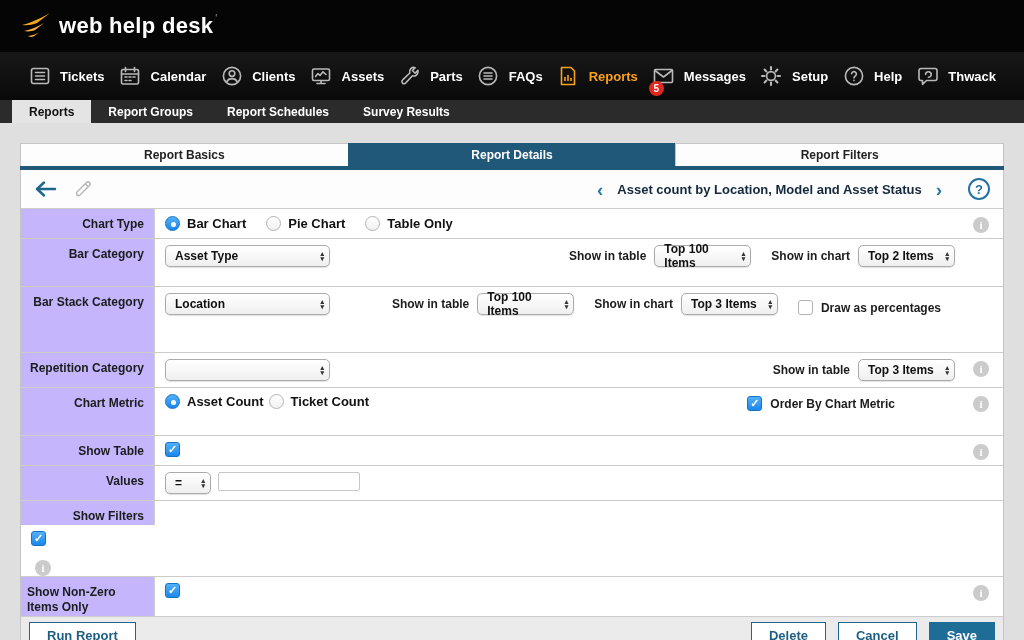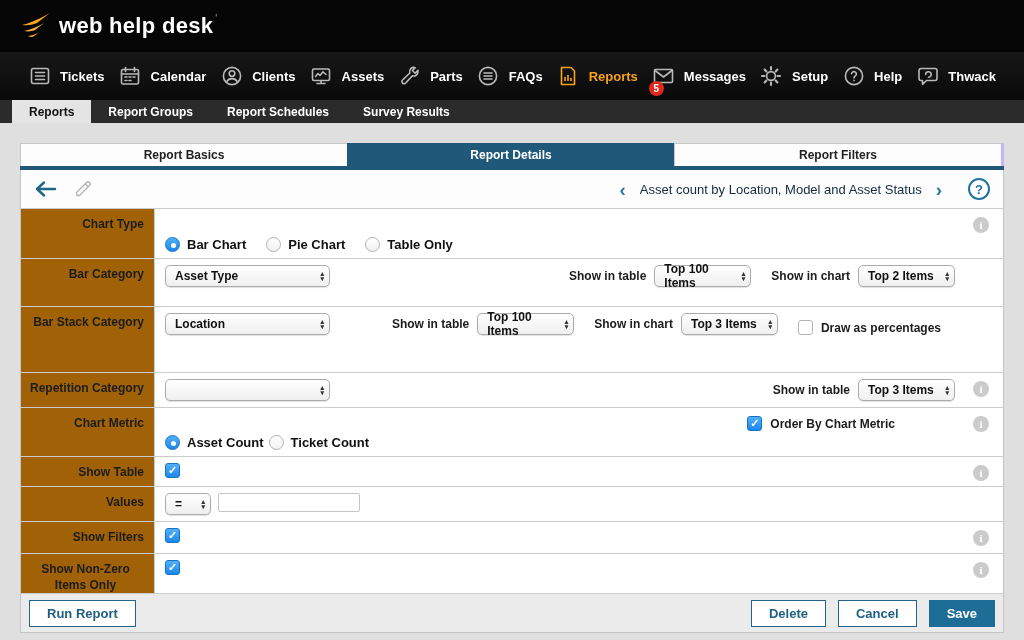--- a/index.html
+++ b/index.html
@@ -27,49 +27,49 @@
 
   
   .subnav { height:23px; background:#2b2b2b; display:flex; align-items:stretch; padding-left:12px; }
   .subnav-item { display:flex; align-items:center; padding:0 17px; color:#fff; font-size:12px; font-weight:bold; cursor:pointer; }
   .subnav-item.active { background:#e4e4e4; color:#111; }
 
   
   .card { margin:20px 20px 0; width:984px; background:#fff; }
   .tabs { display:flex; height:23px; }
   .tab { flex:1; display:flex; align-items:center; justify-content:center; font-size:12px; font-weight:bold; color:#222; background:#fdfdfd; border:1px solid #c6c6c6; border-bottom:none; border-right:none; cursor:pointer; }
-  .tab:last-child { border-right:3px solid #c4b5fd; }
+  .tab:last-child { border-right:1px solid #c4b5fd; }
   .tab.active { background:#20587a; color:#fff; border-color:#20587a; }
   .tab-strip { height:4px; background:#20587a; }
 
   .card-body { border-left:1px solid #c4c4c4; border-right:1px solid #c4c4c4; border-bottom:1px solid #c4c4c4; }
 
   
   .title-row { height:39px; background:#fdfdfd; border-bottom:1px solid #ccc; display:flex; align-items:center; padding:0 13px; }
   .back-btn { width:26px; height:22px; display:flex; align-items:center; cursor:pointer; }
   .pencil-btn { margin-left:12px; cursor:pointer; display:flex; align-items:center; }
   .title-group { margin-left:auto; display:flex; align-items:center; gap:14px; }
   .chev { color:#2878a8; font-size:19px; font-weight:bold; cursor:pointer; line-height:1; }
-  .report-title { font-size:13px; font-weight:normal; color:#14293e; }
+  .report-title { font-size:13px; font-weight:bold; color:#14293e; }
   .help-circle { margin-left:26px; width:22px; height:22px; border-radius:50%; border:2px solid #2471a3; color:#2471a3; font-size:13px; font-weight:bold; display:flex; align-items:center; justify-content:center; background:#fff; cursor:pointer; }
 
   
   .row { display:flex; border-bottom:1px solid #ccc; background:#fff; align-items:stretch; }
-  .row-label { width:134px; background:#a16207; border-right:1px solid #ccc; display:flex; justify-content:flex-end; align-items:flex-start; text-align:center; padding:8px 10px 0 6px; font-size:12px; font-weight:bold; color:#1c1c1c; line-height:1.3; }
+  .row-label { width:134px; background:#c4b5fd; border-right:1px solid #ccc; display:flex; justify-content:flex-end; align-items:flex-start; text-align:left; padding:8px 10px 0 6px; font-size:12px; font-weight:bold; color:#1c1c1c; line-height:1.3; }
   .row-body { flex:1; display:flex; align-items:flex-start; padding:6px 0 6px 10px; }
   .row-info { width:44px; display:flex; justify-content:center; padding-top:8px; }
-  .h30 { min-height:30px; } .h32 { min-height:32px; } .h36 { min-height:36px; }
+  .h30 { min-height:30px; } .h32 { min-height:32px;flex-direction:column; } .h36 { min-height:36px; }
   .h48 { min-height:48px; } .h66 { min-height:66px; }
 
   .info-dot { width:16px; height:16px; border-radius:50%; background:#cbcbcb; color:#fff; font-size:11px; font-weight:bold; font-family:"Liberation Serif", serif; display:flex; align-items:center; justify-content:center; }
 
   
   .radio-group-inline { display:flex; align-items:center; gap:20px; padding-top:1px; }
   .radio-group-col { display:flex; flex-direction:row; gap:5px; }
-  .radio-opt { display:flex; align-items:center; gap:7px; font-size:13px; font-weight:bold; color:#111; cursor:pointer;margin-top:21px; }
+  .radio-opt { display:flex; align-items:center; gap:7px; font-size:13px; font-weight:bold; color:#111; cursor:pointer; }
   .radio { width:15px; height:15px; border-radius:50%; border:1px solid #b3b3b3; background:linear-gradient(#fff,#f1f1f1); position:relative; flex:0 0 auto; }
   .radio.sel { background:linear-gradient(#54b1f8,#1a86ec); border-color:#1573c4; }
   .radio.sel::after { content:""; position:absolute; left:4.5px; top:4.5px; width:5px; height:5px; border-radius:50%; background:#fff; }
   .cb { width:15px; height:15px; border-radius:3px; border:1px solid #b3b3b3; background:#fff; display:flex; align-items:center; justify-content:center; color:#fff; font-size:11px; font-weight:bold; cursor:pointer; flex:0 0 auto; }
   .cb.checked { background:linear-gradient(#53b0f8,#1b87ec); border-color:#1573c4; }
   .cb-line { display:flex; align-items:center; gap:8px; font-size:12px; font-weight:bold; color:#1c1c1c; }
 
   
   .select { display:inline-flex; align-items:center; justify-content:space-between; background:linear-gradient(#ffffff,#efefef); border:1px solid #ababab; border-radius:5px; height:22px; padding:0 5px 0 9px; font-size:12px; font-weight:bold; color:#111; box-shadow:0 1px 1px rgba(0,0,0,.12); cursor:pointer; }
   .select .arrows { display:flex; flex-direction:column; align-items:center; margin-left:6px; color:#333; }

